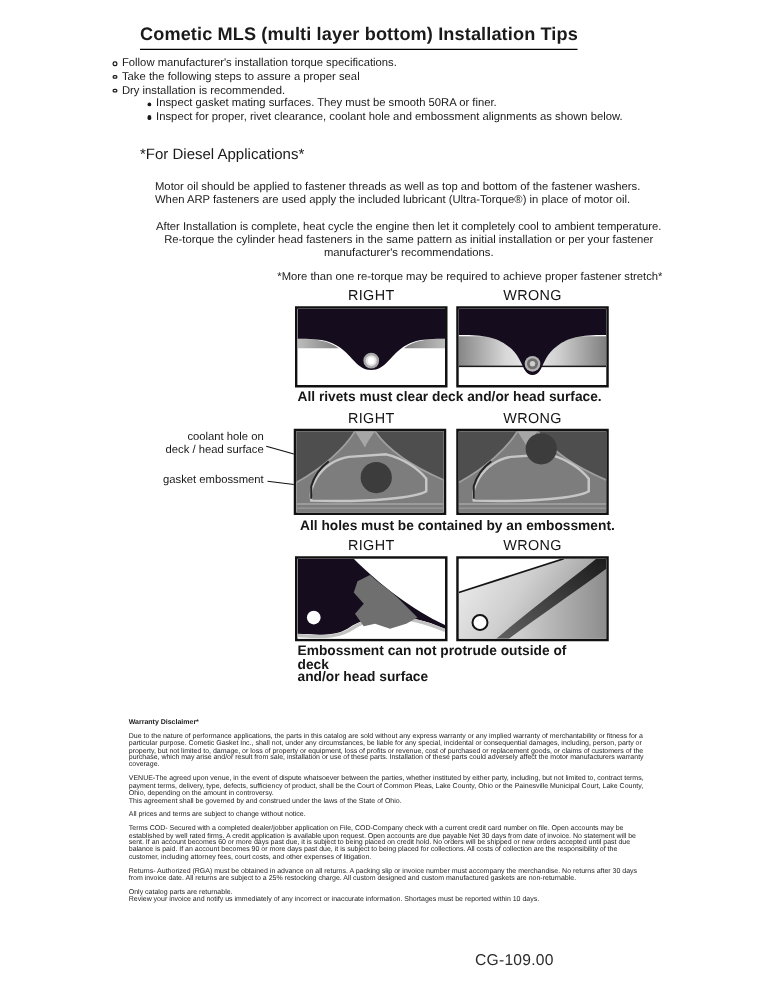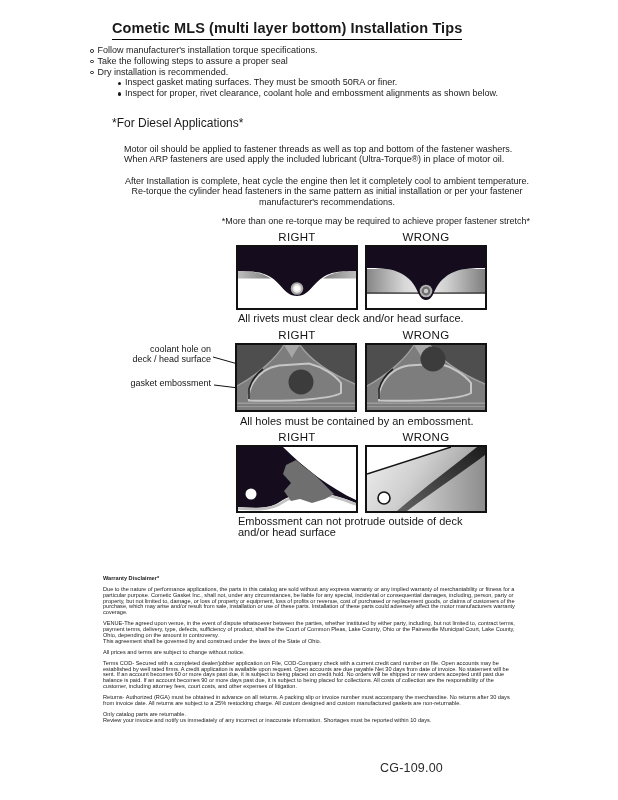--- a/index.html
+++ b/index.html
@@ -22,21 +22,21 @@
   .h2 { left:112px; top:116px; font-size:12px; font-weight:normal; }
   .para { left:124px; width:406px; font-size:9px; line-height:10.4px;margin-top:12px; }
   .p1 { top:132px; }
   .p2 { top:164px;text-align:center; }
   .note { top:204px;text-align:right; }
 
   .fig-label { font-size:11.5px; color:#141414; transform:translateX(-50%); letter-spacing:.3px; }
   .fig-box { width:122px; height:69px; border:2px solid #111; background:#fff; }
   .fig-box.h65 { height:65px; }
   .fig-box svg { display:block; width:100%; height:100%; }
-  .caption { font-size:11px; color:#161616; line-height:10.5px; }
+  .caption { font-size:11px; color:#161616; line-height:10.5px;font-weight:bold; }
 
   .annot { width:112px; text-align:right; font-size:9px; line-height:9.6px; color:#161616; }
 
   .fineprint { left:103px; top:576px; width:413px; font-size:5.6px; line-height:5.75px;
                color:#222; letter-spacing:0; }
   .fineprint .hd { font-weight:bold; margin-bottom:5.4px; }
   .fineprint .fp { margin-bottom:5.4px; }
   .fineprint .fp.tight { margin-bottom:0; }
 
   .code { left:380px; top:761px; font-size:12.5px; color:#2b2b2b; letter-spacing:.2px; }

